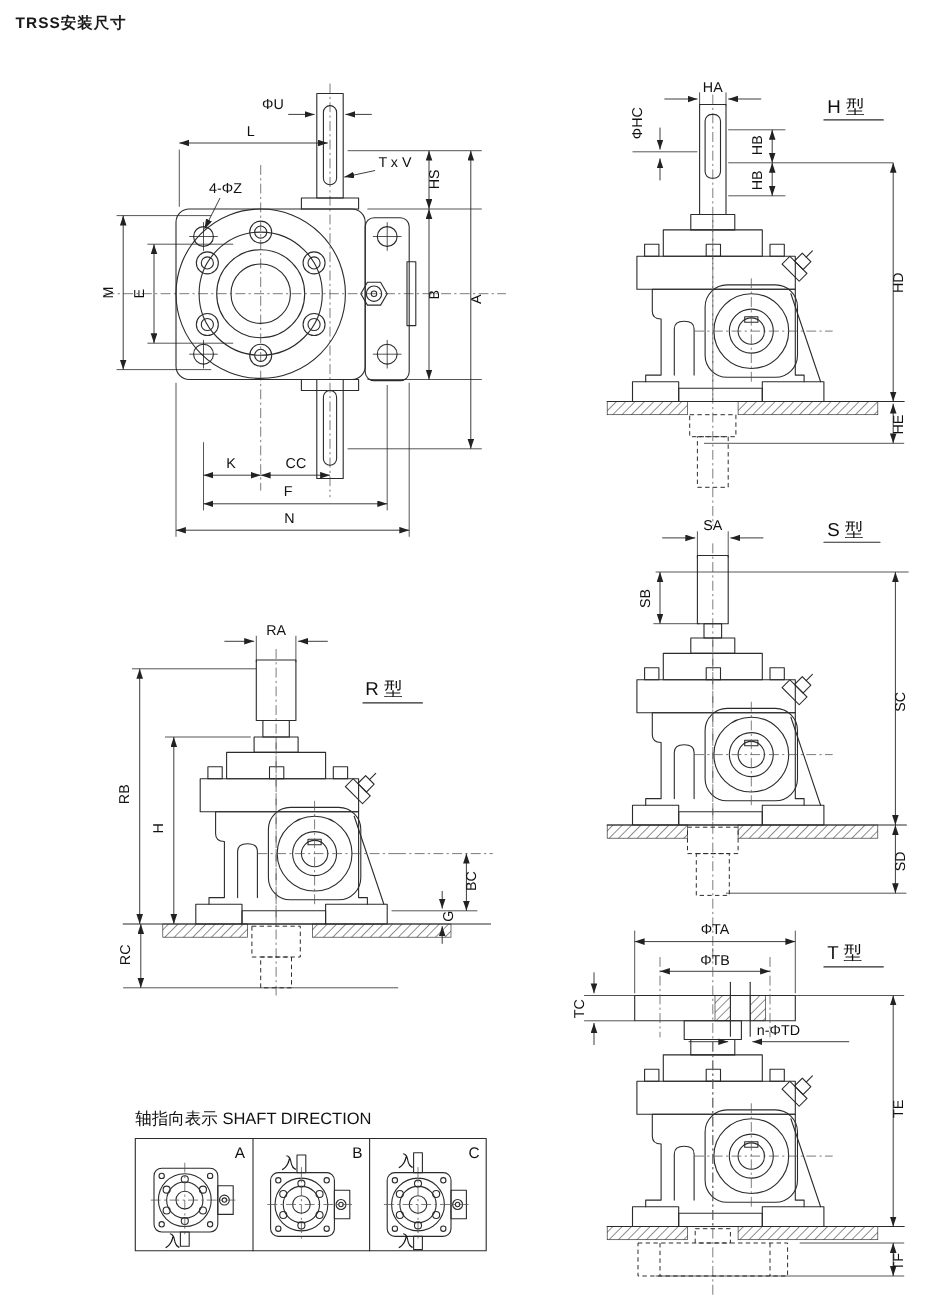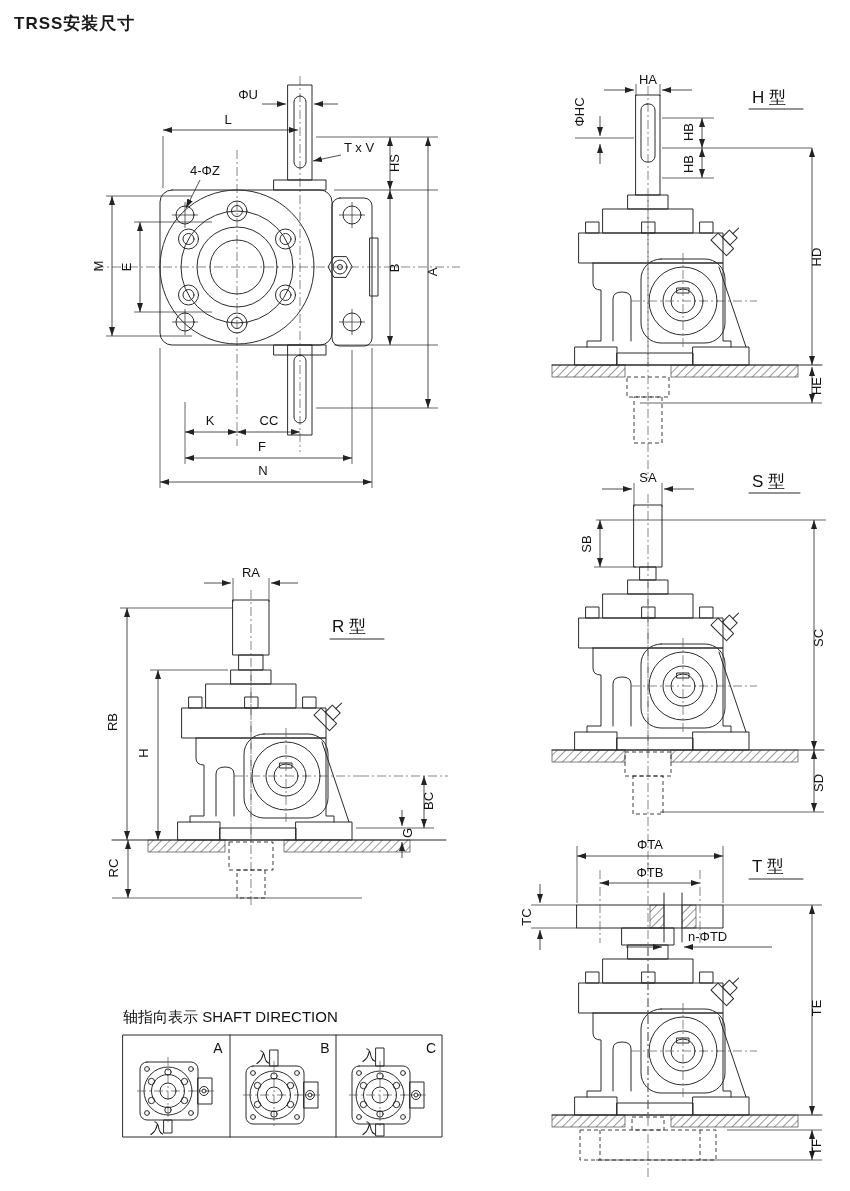--- a/index.html
+++ b/index.html
@@ -1,18 +1,18 @@
 <!DOCTYPE html>
 <html><head>
 <meta charset="utf-8">
 <style>
   html,body{margin:0;padding:0;background:#fff;}
   #page{position:relative;width:850px;height:1191px;background:#fff;overflow:hidden;
         font-family:"Liberation Sans",sans-serif;}
-  #page-title{position:absolute;top:12px;left:14px;margin:0;font-size:17px;font-weight:bold;
+  #page-title{position:absolute;top:12px;left:14px;margin:0;font-size:14px;font-weight:bold;
         color:#1a1a1a;letter-spacing:1px;font-family:"Liberation Sans",sans-serif;}
   svg{position:absolute;top:0;left:0;}
   .ln{fill:none;stroke:#2b2b2b;stroke-width:1;stroke-linejoin:round;stroke-linecap:round}
   .cl{fill:none;stroke:#555;stroke-width:.7;stroke-dasharray:9 3 2 3}
   .hid{fill:none;stroke:#2b2b2b;stroke-width:.9;stroke-dasharray:4 3}
   .dim{fill:none;stroke:#222;stroke-width:.8;marker-start:url(#as);marker-end:url(#ae)}
   .de{fill:none;stroke:#222;stroke-width:.8;marker-end:url(#ae)}
   .ext{fill:none;stroke:#222;stroke-width:.7}
   .hz{fill:url(#hatch);stroke:#2b2b2b;stroke-width:.6}
   .lbl{font:13px "Liberation Sans",sans-serif;fill:#111}

